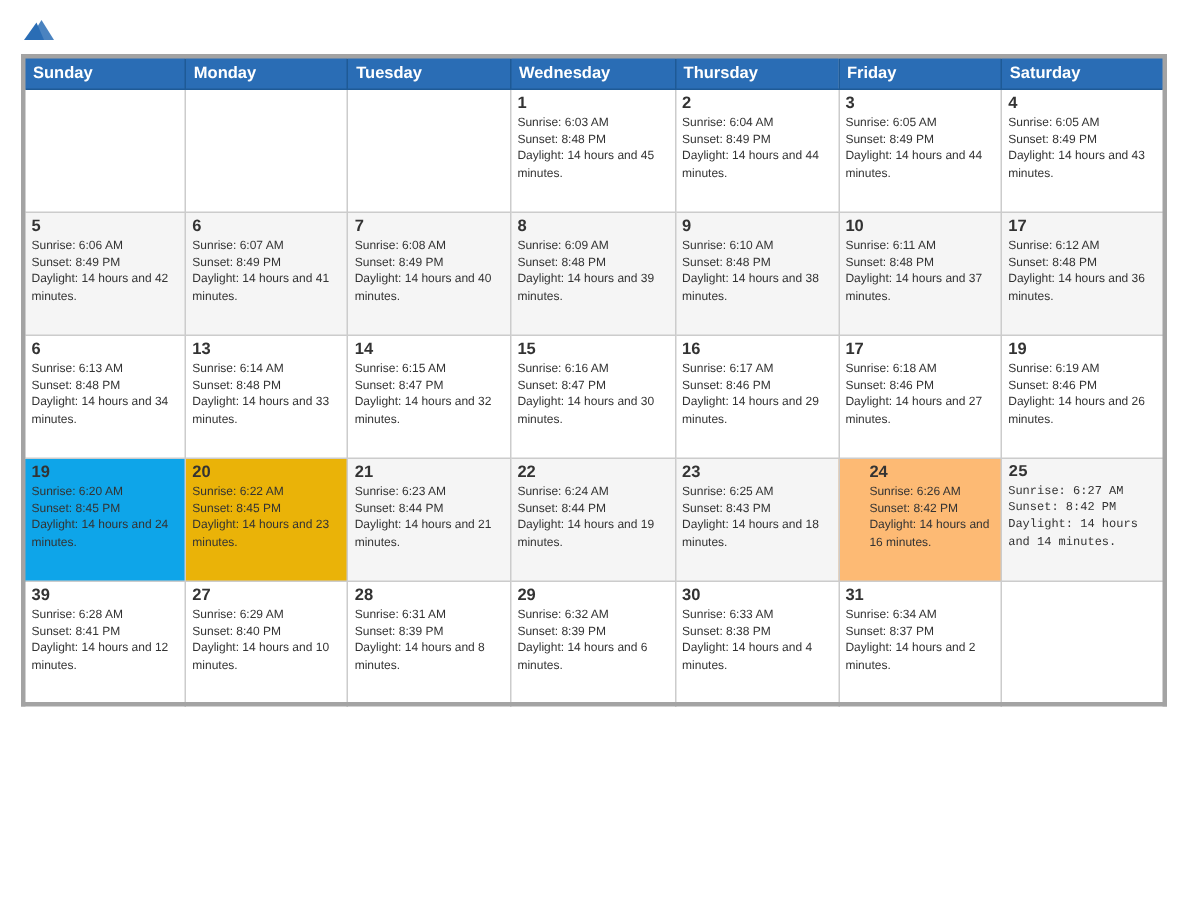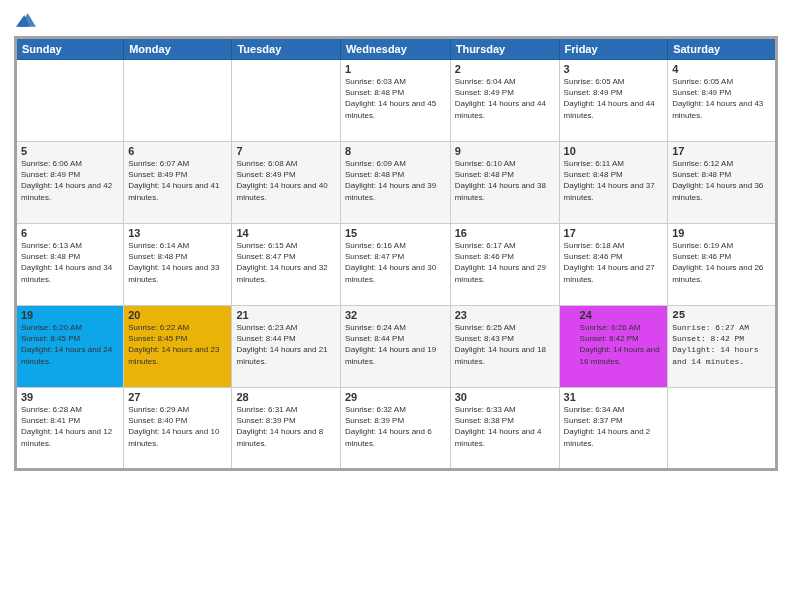--- a/index.html
+++ b/index.html
@@ -156,23 +156,23 @@
           <td><span class="day-number">14</span><span class="day-info">Sunrise: 6:15 AM<br>Sunset: 8:47 PM<br>Daylight: 14 hours and 32 minutes.</span></td>
           <td><span class="day-number">15</span><span class="day-info">Sunrise: 6:16 AM<br>Sunset: 8:47 PM<br>Daylight: 14 hours and 30 minutes.</span></td>
           <td><span class="day-number">16</span><span class="day-info">Sunrise: 6:17 AM<br>Sunset: 8:46 PM<br>Daylight: 14 hours and 29 minutes.</span></td>
           <td><span class="day-number">17</span><span class="day-info">Sunrise: 6:18 AM<br>Sunset: 8:46 PM<br>Daylight: 14 hours and 27 minutes.</span></td>
           <td><span class="day-number">19</span><span class="day-info">Sunrise: 6:19 AM<br>Sunset: 8:46 PM<br>Daylight: 14 hours and 26 minutes.</span></td>
         </tr>
         <tr>
           <td style="background: #0ea5e9;"><span class="day-number">19</span><span class="day-info">Sunrise: 6:20 AM<br>Sunset: 8:45 PM<br>Daylight: 14 hours and 24 minutes.</span></td>
           <td style="background: #eab308;"><span class="day-number">20</span><span class="day-info">Sunrise: 6:22 AM<br>Sunset: 8:45 PM<br>Daylight: 14 hours and 23 minutes.</span></td>
           <td style="background: rgb(245, 245, 245); margin-left: 32px;"><span class="day-number">21</span><span class="day-info">Sunrise: 6:23 AM<br>Sunset: 8:44 PM<br>Daylight: 14 hours and 21 minutes.</span></td>
-          <td style="background: rgb(245, 245, 245);"><span class="day-number">32</span><span class="day-info">Sunrise: 6:24 AM<br>Sunset: 8:44 PM<br>Daylight: 14 hours and 19 minutes.</span></td>
+          <td style="background: rgb(245, 245, 245);"><span class="day-number">22</span><span class="day-info">Sunrise: 6:24 AM<br>Sunset: 8:44 PM<br>Daylight: 14 hours and 19 minutes.</span></td>
           <td style="background: rgb(245, 245, 245);"><span class="day-number">23</span><span class="day-info">Sunrise: 6:25 AM<br>Sunset: 8:43 PM<br>Daylight: 14 hours and 18 minutes.</span></td>
-          <td style="background: #d946ef; padding-left: 20px;"><span class="day-number">24</span><span class="day-info">Sunrise: 6:26 AM<br>Sunset: 8:42 PM<br>Daylight: 14 hours and 16 minutes.</span></td>
+          <td style="background: #fdba74; padding-left: 20px;"><span class="day-number">24</span><span class="day-info">Sunrise: 6:26 AM<br>Sunset: 8:42 PM<br>Daylight: 14 hours and 16 minutes.</span></td>
           <td style="background: rgb(245, 245, 245); font-family: Liberation Mono, monospace;"><span class="day-number">25</span><span class="day-info">Sunrise: 6:27 AM<br>Sunset: 8:42 PM<br>Daylight: 14 hours and 14 minutes.</span></td>
         </tr>
         <tr>
           <td><span class="day-number">39</span><span class="day-info">Sunrise: 6:28 AM<br>Sunset: 8:41 PM<br>Daylight: 14 hours and 12 minutes.</span></td>
           <td><span class="day-number">27</span><span class="day-info">Sunrise: 6:29 AM<br>Sunset: 8:40 PM<br>Daylight: 14 hours and 10 minutes.</span></td>
           <td><span class="day-number">28</span><span class="day-info">Sunrise: 6:31 AM<br>Sunset: 8:39 PM<br>Daylight: 14 hours and 8 minutes.</span></td>
           <td><span class="day-number">29</span><span class="day-info">Sunrise: 6:32 AM<br>Sunset: 8:39 PM<br>Daylight: 14 hours and 6 minutes.</span></td>
           <td><span class="day-number">30</span><span class="day-info">Sunrise: 6:33 AM<br>Sunset: 8:38 PM<br>Daylight: 14 hours and 4 minutes.</span></td>
           <td><span class="day-number">31</span><span class="day-info">Sunrise: 6:34 AM<br>Sunset: 8:37 PM<br>Daylight: 14 hours and 2 minutes.</span></td>
           <td class="empty"></td>

